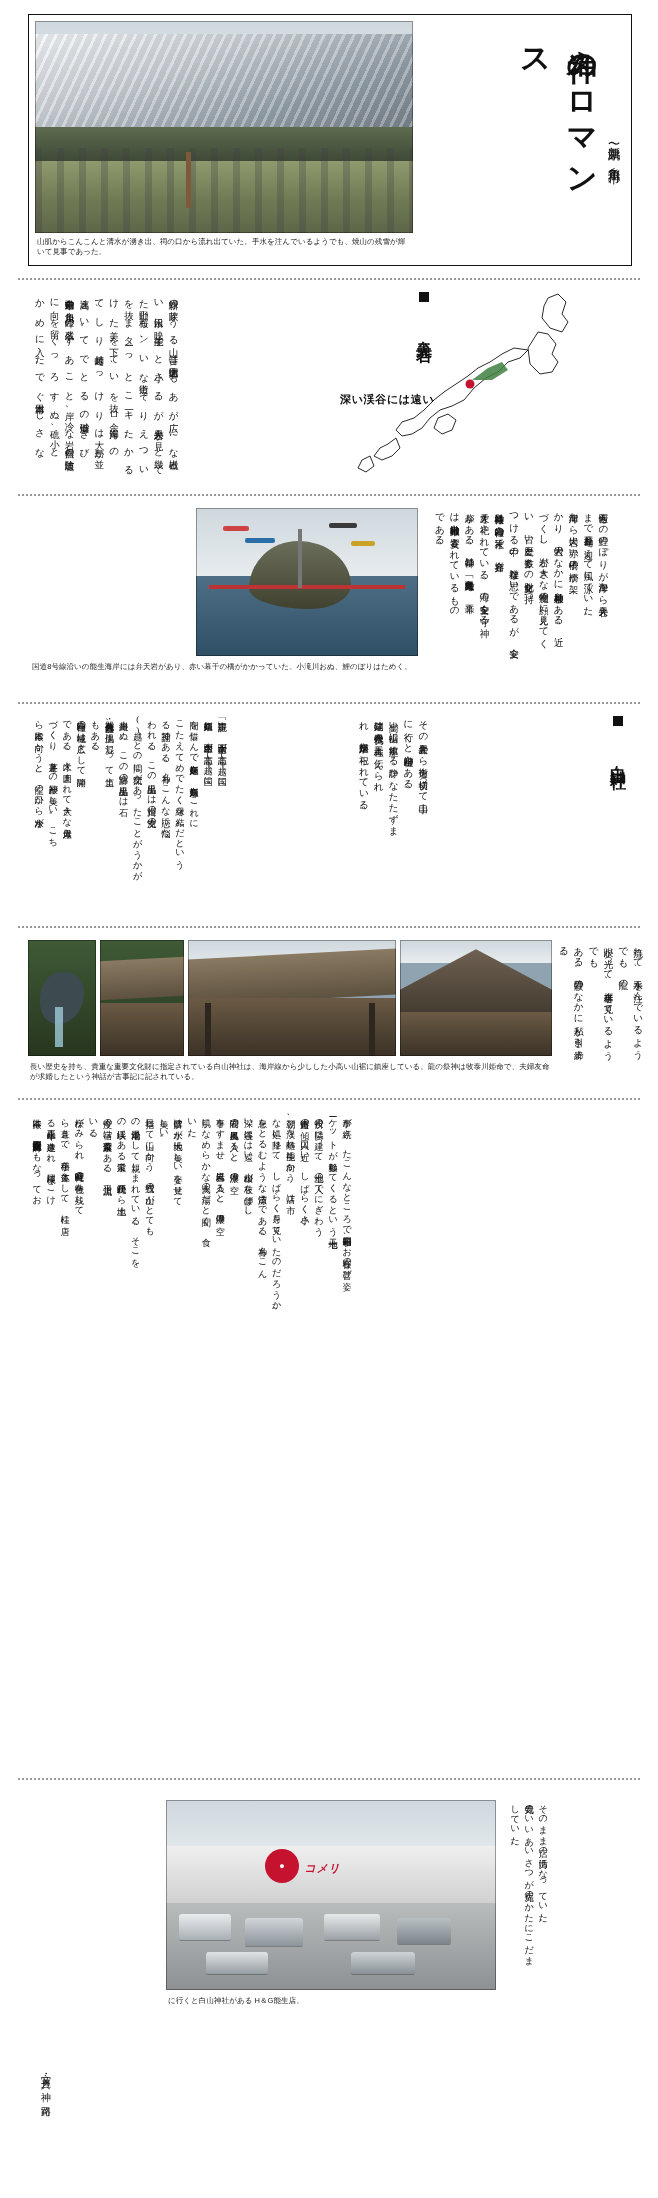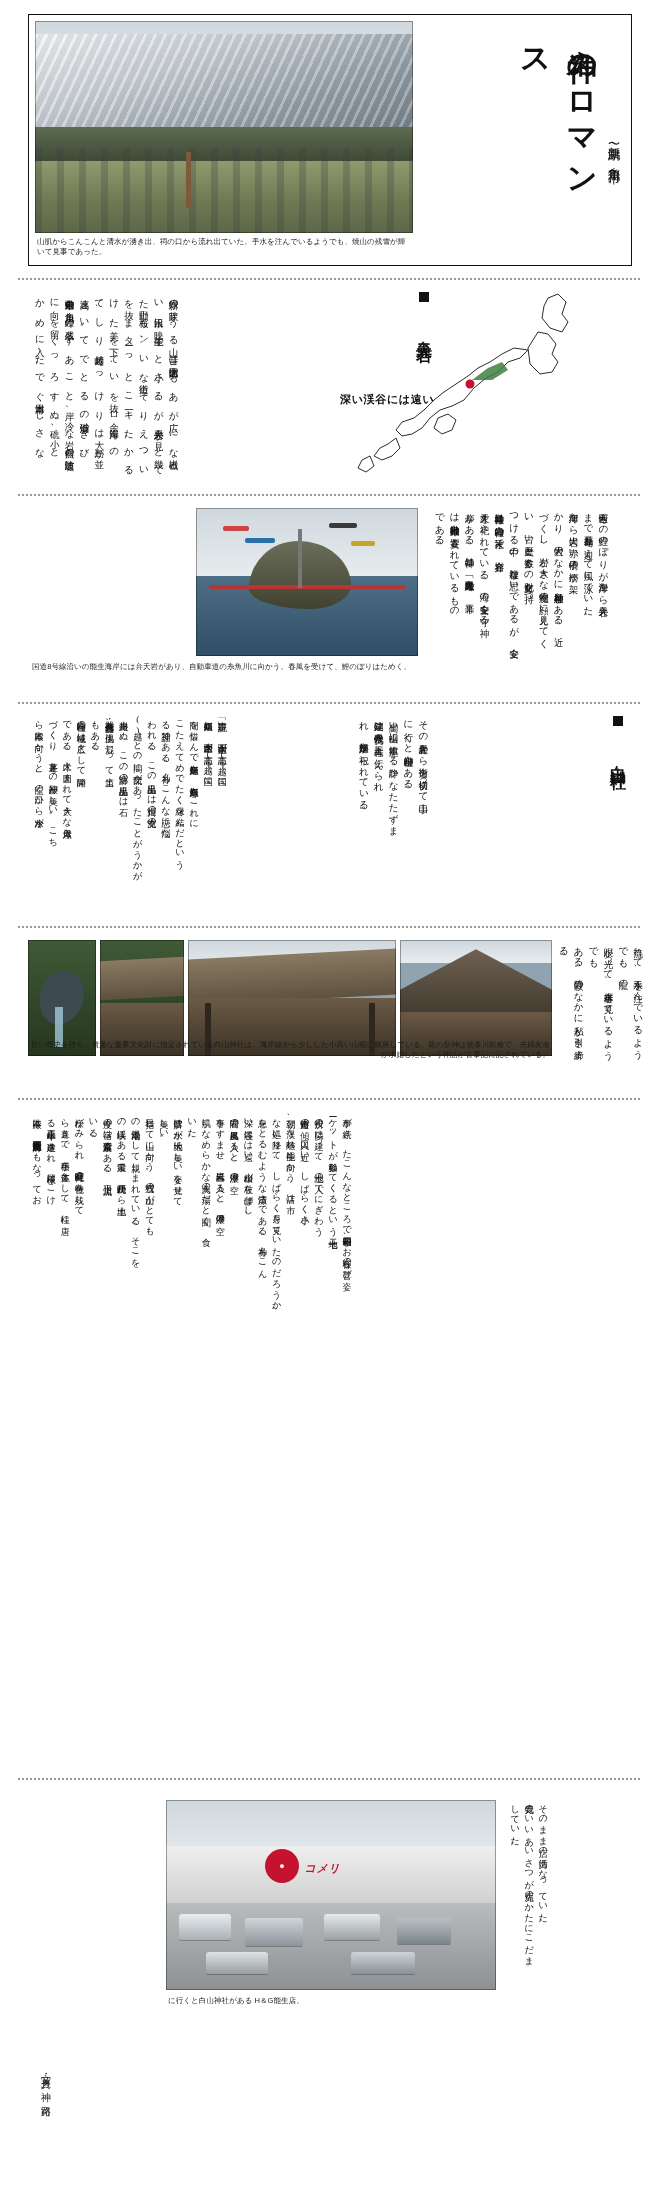--- a/index.html
+++ b/index.html
@@ -266,21 +266,21 @@
     <div class="sea" style="height:54%"></div>
     <div class="rock" style="left:24%; top:22%; width:46%; height:46%;"></div>
     <div style="position:absolute;left:6%;top:52%;width:88%;height:4px;background:#b33;"></div>
     <div style="position:absolute;left:46%;top:14%;width:4px;height:40%;background:#777;"></div>
     <div class="carp" style="left:12%; top:12%; width:26px; background:#c44;"></div>
     <div class="carp" style="left:22%; top:20%; width:30px; background:#2b6fa8;"></div>
     <div class="carp" style="left:60%; top:10%; width:28px; background:#3a3a3a;"></div>
     <div class="carp" style="left:70%; top:22%; width:24px; background:#c9a227;"></div>
     <div class="frame-line"></div>
   </div>
-  <div class="cap" style="position:absolute; left:32px; top:662px; width:386px;">国道8号線沿いの能生海岸には弁天岩があり、自動車道の糸魚川に向かう。春風を受けて、鯉のぼりはためく。</div>
+  <div class="cap" style="position:absolute; left:32px; top:662px; width:386px;">国道8号線沿いの能生海岸には弁天岩があり、赤い幕千の橋がかかっていた。小滝川おぬ、鯉のぼりはためく。</div>
 
   <div class="body-col" style="left:432px; top:506px; width:190px; height:190px;">
     <div class="vtext" style="height:190px;">
       <span>何十匹もの鯉のぼりが海岸から弁天岩</span><br>
       <span>まで五月節句を迎えて風に泳でいた。</span><br>
       <span>海岸から大岩に赤い橋子の橋が架</span><br>
       <span>かり、大岩のなかに厳島神社がある。近</span><br>
       <span>づくし、岩が大きな魔物の顔に見えてく</span><br>
       <span>い、古い歴史と数多くの文化財を持つ</span><br>
       <span>つける中の、複雑な思いであるが、安全</span><br>
@@ -354,21 +354,21 @@
   </div>
 
   <div class="photo" style="left:400px; top:940px; width:152px; height:116px;">
     <div class="sky" style="height:20%"></div>
     <div style="position:absolute;left:0;right:0;top:8%;height:58%;background:linear-gradient(#6f6152,#413a2e);
                 clip-path:polygon(50% 0,100% 60%,100% 100%,0 100%,0 60%);"></div>
     <div class="wood" style="height:38%"></div>
     <div class="frame-line"></div>
   </div>
 
-  <div class="cap" style="position:absolute; left:30px; top:1040px; width:520px;text-align:right;">長い歴史を持ち、貴重な重要文化財に指定されている白山神社は、海岸線から少しした小高い山裾に鎮座している。龍の祭神は牧泰川姫命で、夫婦友命が求婚したという神話が古事記に記されている。</div>
+  <div class="cap" style="position:absolute; left:30px; top:1062px; width:520px;">長い歴史を持ち、貴重な重要文化財に指定されている白山神社は、海岸線から少しした小高い山裾に鎮座している。龍の祭神は牧泰川姫命で、夫婦友命が求婚したという神話が古事記に記されている。</div>
 
   <div class="body-col" style="left:556px; top:940px; width:70px; height:122px;">
     <div class="vtext" style="height:122px;">
       <span>流れて、手水を注んでいるようでも、龍の</span><br>
       <span>眼が光って、水拝者を見ているようでも</span><br>
       <span>ある。静寂のなかに私が引き締まる。</span>
     </div>
   </div>
 
   <div class="dotted-sep" style="top:1098px;"></div>

